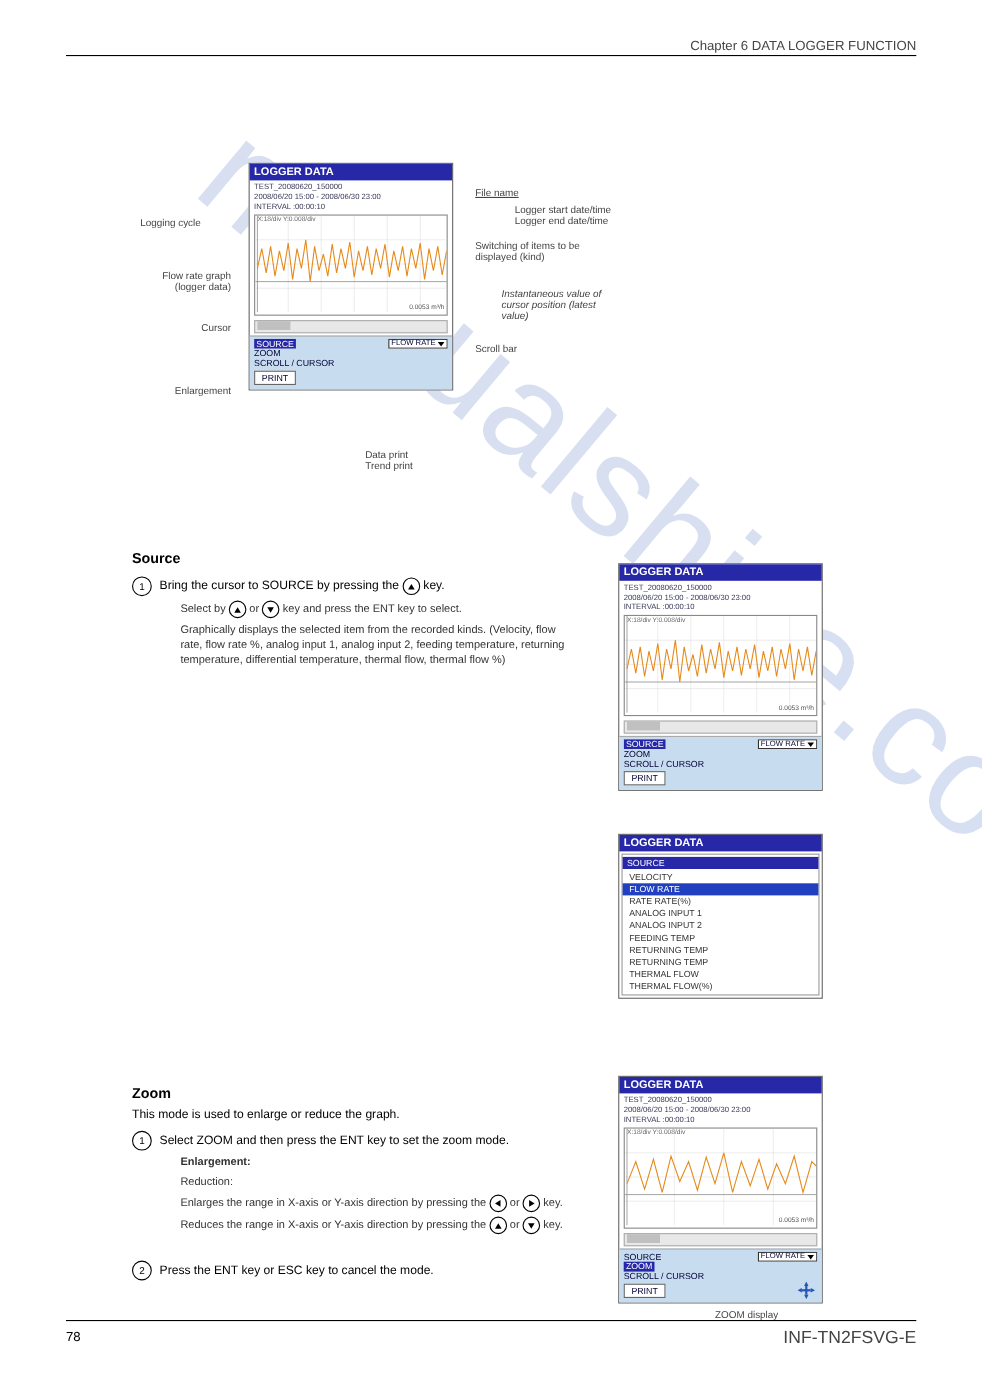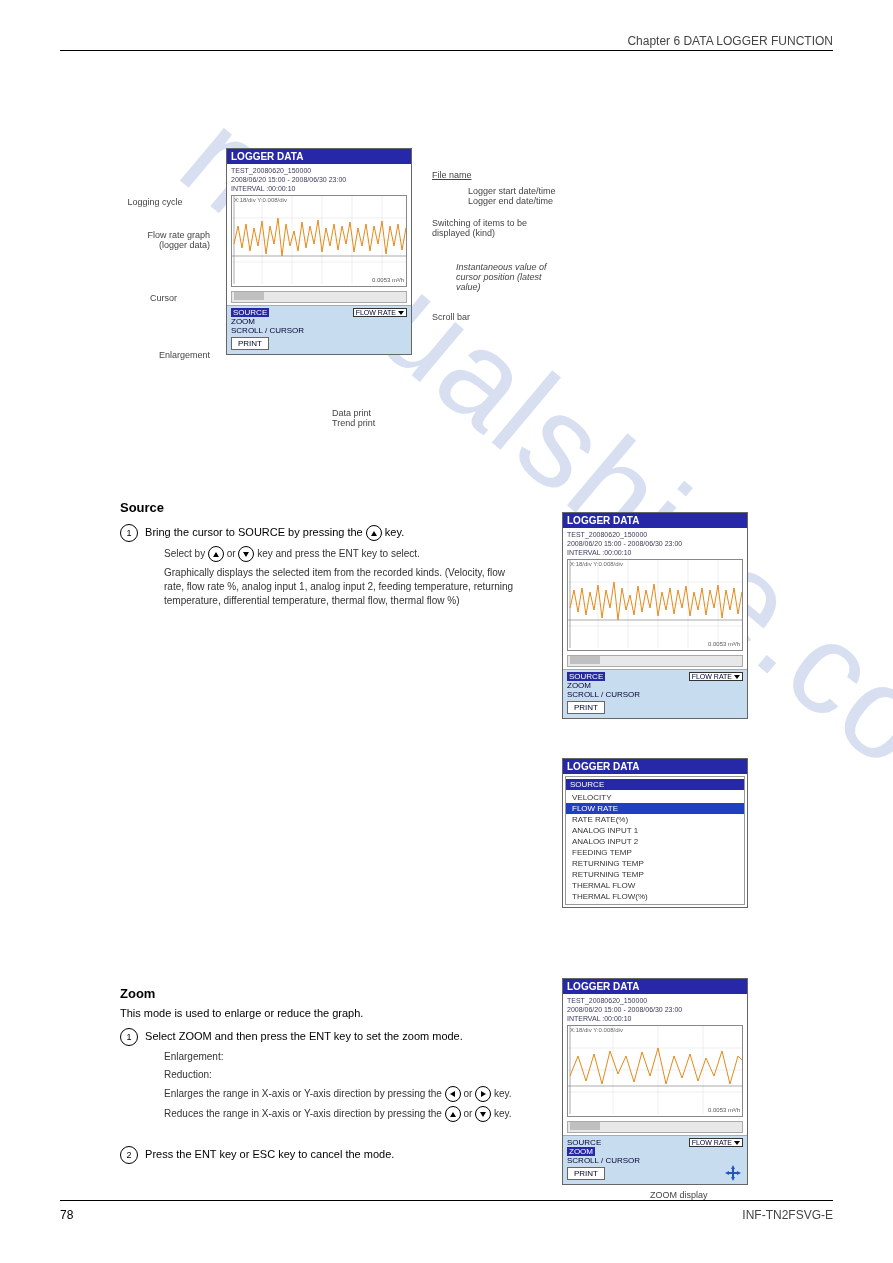--- a/index.html
+++ b/index.html
@@ -40,21 +40,21 @@
 
 .zoom-icon { position:absolute; right:6px; bottom:3px; font-size:11px; color:#2655b8; font-weight:bold; }
 .zoom-icon svg { display:block; }
 
 .section-head { position:absolute; font-size:13px; font-weight:bold; color:#000; }
 
 .wm { position:absolute; font-size:130px; color:#2655b8; opacity:0.18; transform:rotate(40deg); left:80px; top:400px; pointer-events:none; font-weight:400; letter-spacing:2px; }
 
 .footer-line { position:absolute; left:60px; width:773px; border-top:1px solid #000; top:1200px; }
 .footer-left { position:absolute; left:60px; top:1208px; font-size:12px; }
-.footer-right { position:absolute; right:60px; top:1208px; font-size:12px; color:#444; }
+.footer-right { position:absolute; right:60px; top:1208px; font-size:16px; color:#444; }
 
 .tri-up { display:inline-block; width:0;height:0;border-left:3px solid transparent;border-right:3px solid transparent;border-bottom:5px solid #000; }
 .tri-down { display:inline-block; width:0;height:0;border-left:3px solid transparent;border-right:3px solid transparent;border-top:5px solid #000; }
 .tri-left { display:inline-block; width:0;height:0;border-top:3px solid transparent;border-bottom:3px solid transparent;border-right:5px solid #000; }
 .tri-right { display:inline-block; width:0;height:0;border-top:3px solid transparent;border-bottom:3px solid transparent;border-left:5px solid #000; }
 
 svg.wave polyline { fill:none; stroke:#e68a1a; stroke-width:1; }
 svg.wave .grid line { stroke:#ddd; stroke-width:0.5; }
 svg.wave .axis line { stroke:#888; stroke-width:0.7; }
 </style>
@@ -113,26 +113,26 @@
     <span class="btn-print"><span>PRINT</span></span>
   </div>
 </div>
 
 <div class="callout" style="left:432px; top:170px; width:140px;text-decoration:underline;">File name</div>
 <div class="callout" style="left:432px; top:186px; width:160px; white-space:pre-line;margin-left:36px;">Logger start date/time
 Logger end date/time</div>
 <div class="callout" style="left:100px; top:197px; text-align:center; width:110px;">Logging cycle</div>
 <div class="callout" style="left:432px; top:218px; width:160px; white-space:pre-line;">Switching of items to be
 displayed (kind)</div>
-<div class="callout" style="left:100px; top:230px; text-align:right; width:110px; white-space:pre-line;">Flow rate graph
+<div class="callout" style="left:100px; top:246px; text-align:right; width:110px; white-space:pre-line;">Flow rate graph
 (logger data)</div>
 <div class="callout" style="left:456px; top:262px; width:170px; white-space:pre-line;font-style:italic;">Instantaneous value of
 cursor position (latest
 value)</div>
-<div class="callout" style="left:150px; top:293px; text-align:left; width:60px;">Cursor</div>
+<div class="callout" style="left:150px; top:293px; text-align:right; width:60px;">Cursor</div>
 <div class="callout" style="left:432px; top:312px; width:120px;">Scroll bar</div>
 <div class="callout" style="left:140px; top:350px; text-align:right; width:70px; white-space:pre-line;">Enlargement</div>
 <div class="callout" style="left:316px; top:408px; width:120px; white-space:pre-line;margin-left:16px;">Data print
 Trend print</div>
 
 
 <div class="section-head" style="left:120px; top:500px;">Source</div>
 
 <div class="step-block" style="left:120px; top:524px; width:400px;">
   <span class="step-num">1</span>
@@ -214,21 +214,21 @@
   </div>
 </div>
 
 <div class="section-head" style="left:120px; top:986px;">Zoom</div>
 <div class="step-block" style="left:120px; top:1006px; width:400px;">This mode is used to enlarge or reduce the graph.</div>
 
 <div class="step-block" style="left:120px; top:1028px; width:420px;">
   <span class="step-num">1</span>
   <span>Select ZOOM and then press the ENT key to set the zoom mode.</span>
   <div class="step-body">
-    <span style="font-weight:normal;">Enlargement:</span>
+    <span style="font-weight:bold;">Enlargement:</span>
   </div>
   <div class="step-body">
     <span>Reduction:</span>
   </div>
   <div class="step-body">
     <span>Enlarges the range in X-axis or Y-axis direction by pressing the </span>
     <span class="key-circ">
           <span class="tri-left"></span>
         </span>
     <span> or </span>

